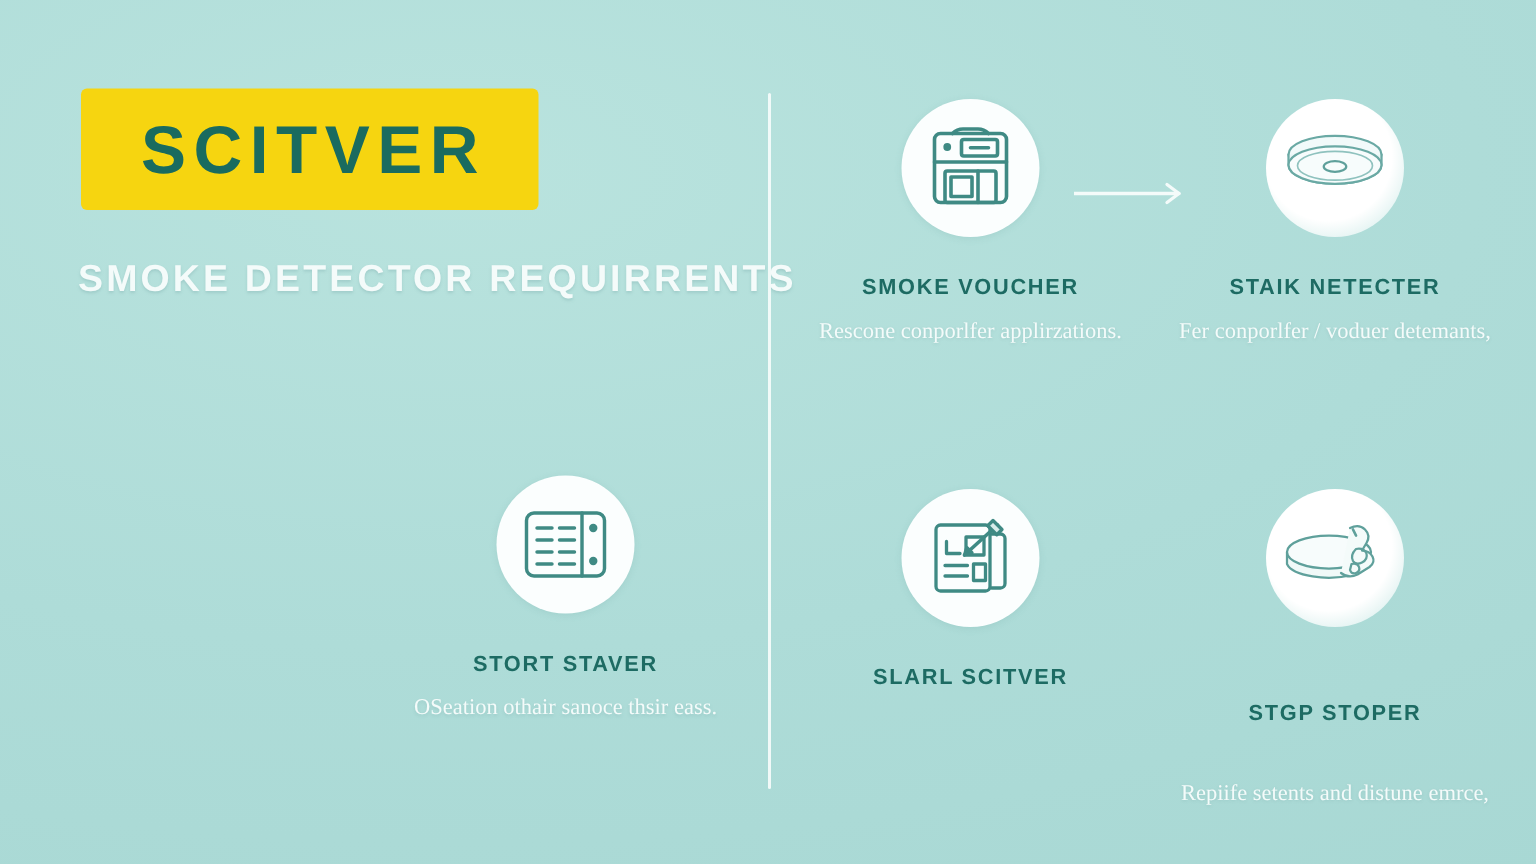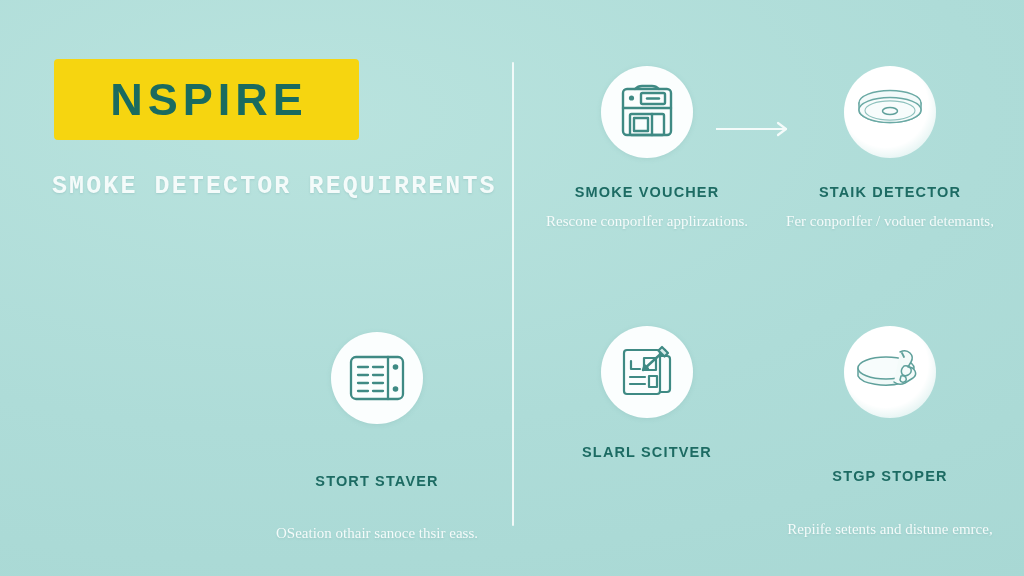--- a/index.html
+++ b/index.html
@@ -52,21 +52,20 @@
   .subtitle {
     position: absolute;
     left: 52px;
     top: 172px;
     font-size: 25px;
     font-weight: bold;
     letter-spacing: 2.1px;
     color: #f4fbfa;
     white-space: nowrap;
     text-shadow: 0 1px 2px rgba(120,170,168,.35);
-    font-family: Liberation Mono, monospace;
   }
 
   
   .divider {
     position: absolute;
     left: 512px;
     top: 62px;
     width: 2px;
     height: 464px;
     background: #f4fbfa;
@@ -127,31 +126,31 @@
     max-width: 215px;
     text-shadow: 0 1px 2px rgba(120,170,168,.30);
     font-family: Liberation Serif, serif;
   }
 
   
   #item-top-0 { left: 532px; top: 66px; }
   #item-top-1 { left: 775px; top: 66px; }
   
   #item-bot-0 { left: 20px;  top: 326px; }
-  #item-bot-1 { left: 262px; top: 332px; gap: 23px; }
+  #item-bot-1 { left: 262px; top: 317px; }
   #item-bot-2 { left: 532px; top: 326px; }
   #item-bot-3 { left: 775px; top: 326px; gap: 24px; }
 </style>
 </head>
 <body>
 
 <div id="infographic">
 
   <div class="badge">
-    <span class="badge-text">NSPIRE</span>
+    <span class="badge-text">SCITVER</span>
   </div>
 
   <div class="subtitle">SMOKE DETECTOR REQUIRRENTS</div>
 
   <div class="divider"></div>
 
   <svg class="arrow" viewBox="0 0 80 16" fill="none">
     <path d="M0 8 H70" stroke="#f4fbfa" stroke-width="2.2" stroke-linecap="round"></path>
     <path d="M62 2 L70 8 L62 14" stroke="#f4fbfa" stroke-width="2.2" stroke-linecap="round" stroke-linejoin="round" fill="none"></path>
   </svg>
@@ -177,21 +176,21 @@
   <div class="item" id="item-top-1">
     <div class="icon-circle soft">
       <svg width="72" height="50" viewBox="0 0 72 50" fill="none" stroke="#6aa9a4" stroke-width="1.5" stroke-linejoin="round" stroke-linecap="round">
         <ellipse cx="36" cy="16" rx="31" ry="12.5" fill="#f2fafa"></ellipse>
         <path d="M5 16 v7 a31 12.5 0 0 0 62 0 v-7" fill="#eaf6f5"></path>
         <ellipse cx="36" cy="23" rx="31" ry="12.5" fill="#f7fcfc"></ellipse>
         <ellipse cx="36" cy="23.5" rx="25" ry="9.6" stroke="#8fc2be" stroke-width="1.1" fill="none"></ellipse>
         <ellipse cx="36" cy="24" rx="7.5" ry="3.6" stroke="#5fa09b" stroke-width="1.5" fill="none"></ellipse>
       </svg>
     </div>
-    <div class="item-title">STAIK DETECTOR</div>
+    <div class="item-title">STAIK NETECTER</div>
     <div class="item-desc">Fer conporlfer / voduer detemants,</div>
   </div>
 
 
   <div class="item" id="item-bot-1">
     <div class="icon-circle">
       <svg width="58" height="50" viewBox="0 0 58 50" fill="none" stroke="#3f8a84" stroke-width="2.3" stroke-linejoin="round" stroke-linecap="round">
         <rect x="3" y="4" width="52" height="42" rx="5"></rect>
         <path d="M40 4 V46"></path>
         <circle cx="47.5" cy="14" r="2.8" fill="#3f8a84" stroke="none"></circle>

